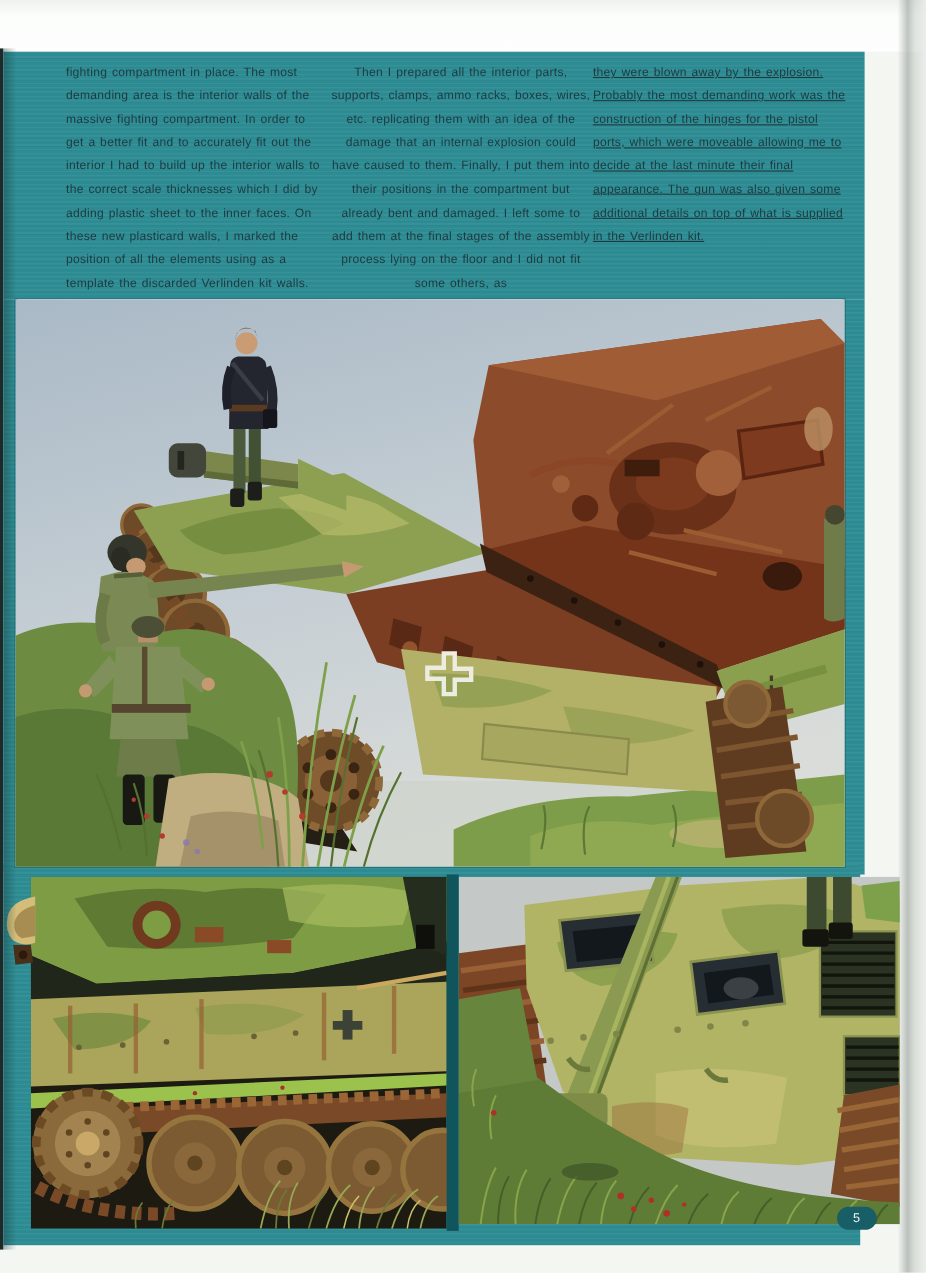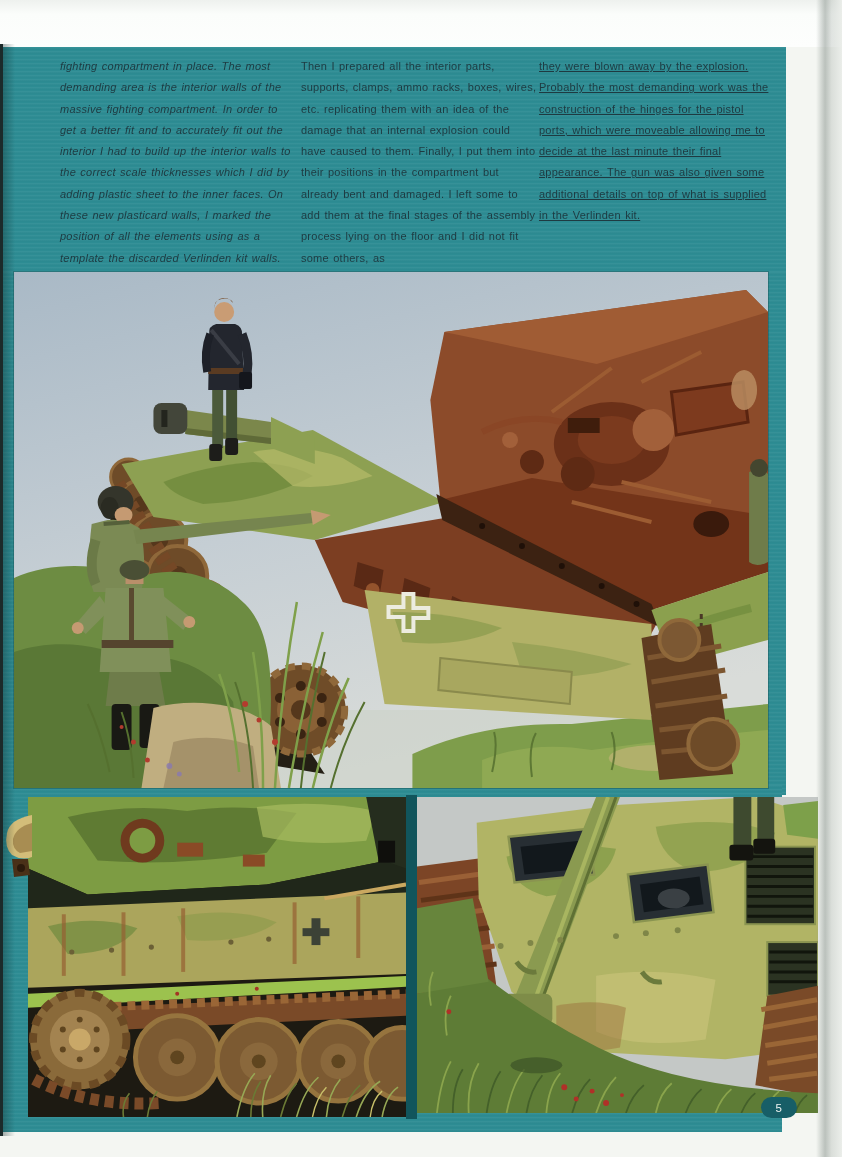--- a/index.html
+++ b/index.html
@@ -19,22 +19,22 @@
   .teal{background-color:#2d8c93;
     background-image:repeating-linear-gradient(180deg,rgba(255,255,255,.045) 0 1px,rgba(0,30,35,.035) 2px,rgba(0,0,0,0) 3px 4px);}
   .teal-top{left:3px;top:47px;width:783px;height:225px;}
   .teal-left-strip{left:3px;top:272px;width:13px;height:520px;}
   .teal-right-strip{left:766px;top:272px;width:20px;height:523px;}
   .teal-bottom{left:3px;top:785px;width:779px;height:347px;}
   .photo-gap{left:406px;top:795px;width:11px;height:324px;background:#11555c;}
   
   .col{top:56px;width:236px;font-size:11px;line-height:21.3px;color:#1e3a41;
     letter-spacing:.25px;word-spacing:1px;z-index:5;}
-  .col-1{left:60px;width:234px;font-style:italic;}
-  .col-2{left:301px;}
+  .col-1{left:60px;width:234px;}
+  .col-2{left:301px;text-align:center;}
   .col-3{left:539px;text-decoration:underline;}
   
   figure{margin:0;padding:0;z-index:10;}
   figure svg{display:block;width:100%;height:100%;}
   .main-photo{left:14px;top:272px;width:754px;height:516px;box-shadow:0 0 0 1px rgba(10,40,40,.25);}
   .photo-left{left:28px;top:797px;width:378px;height:320px;}
   .photo-right{left:417px;top:797px;width:401px;height:316px;}
   .breakout{left:4px;top:813px;width:30px;height:68px;z-index:12;}
   
   .badge{left:761px;top:1097px;width:36px;height:21px;background:#175e67;border-radius:11px;

